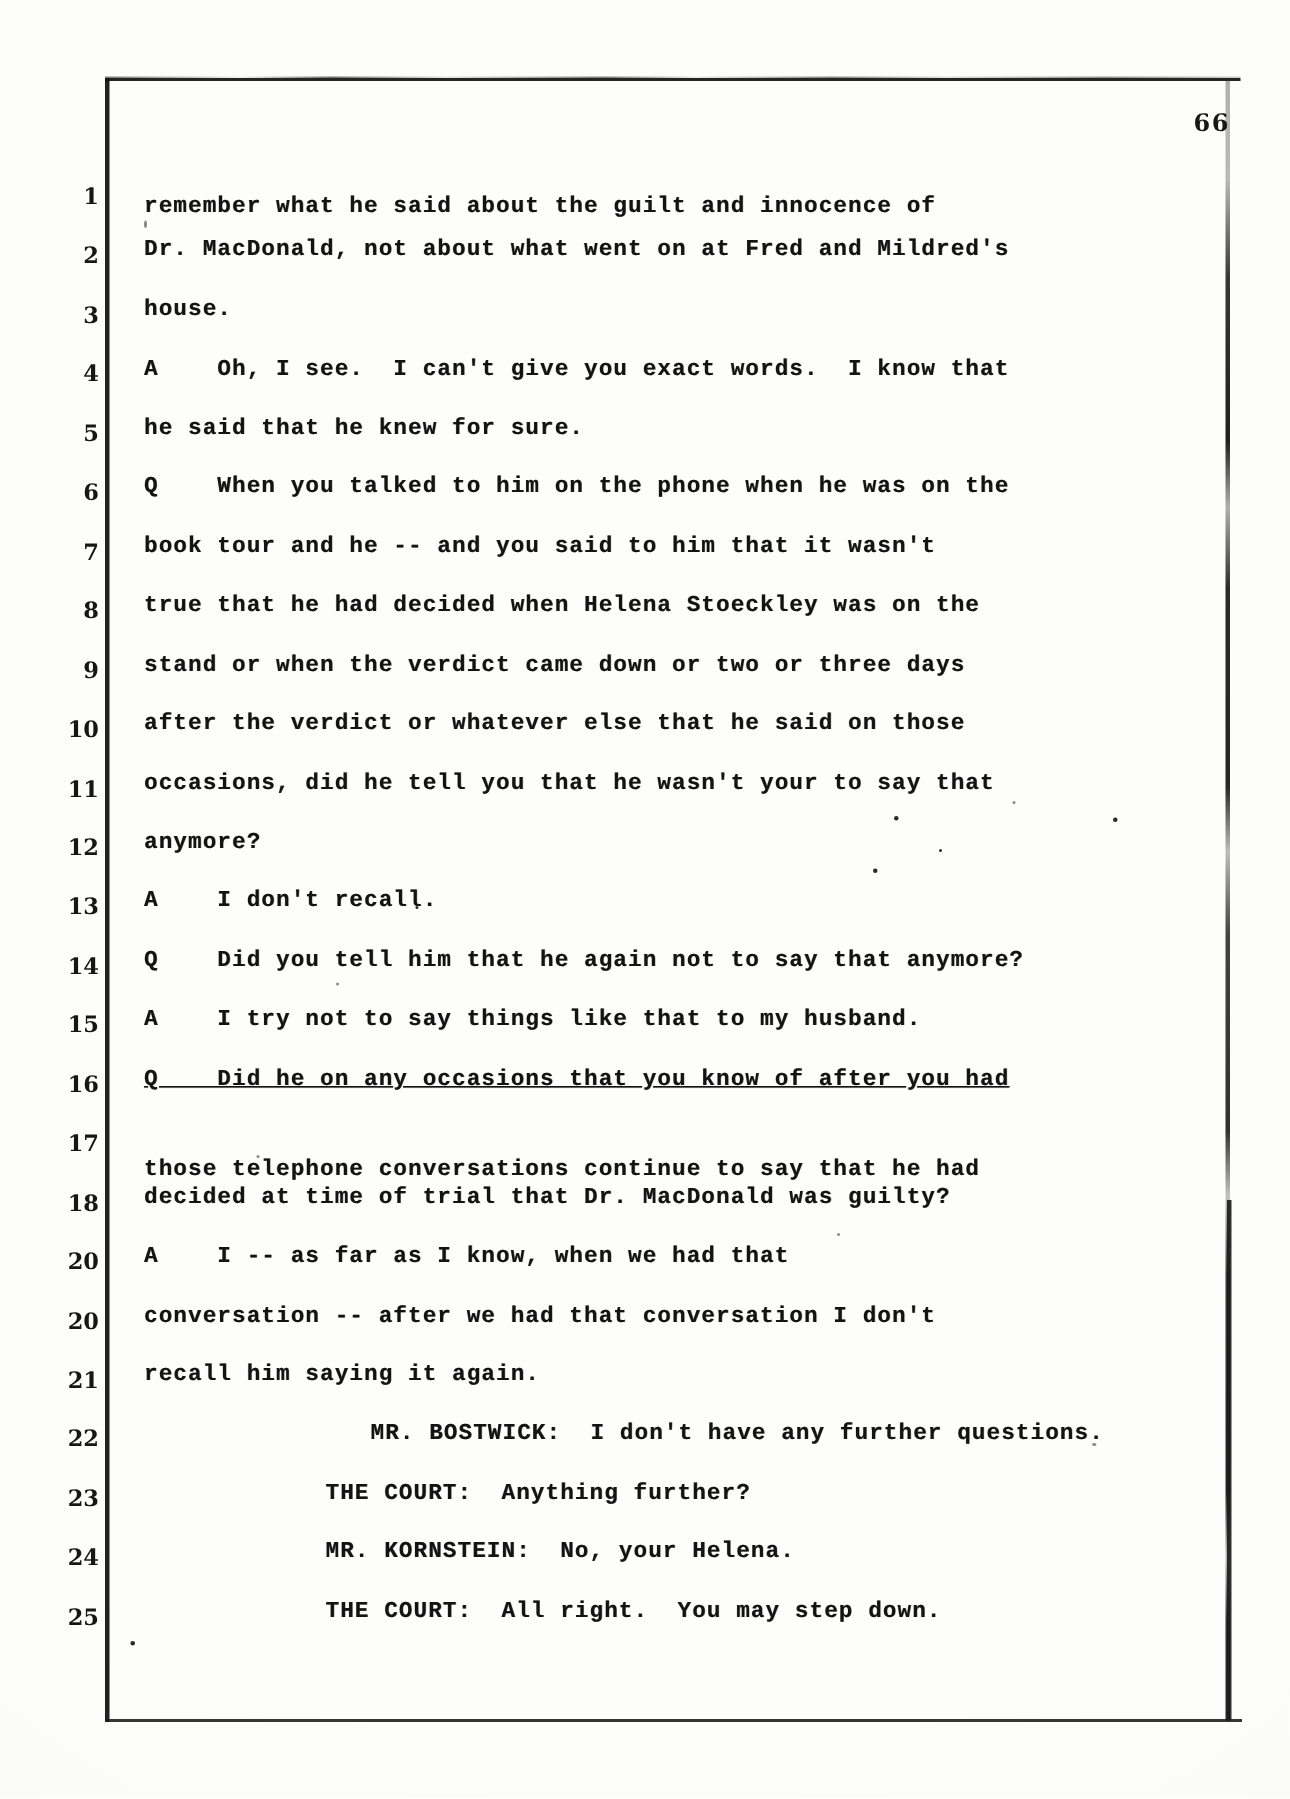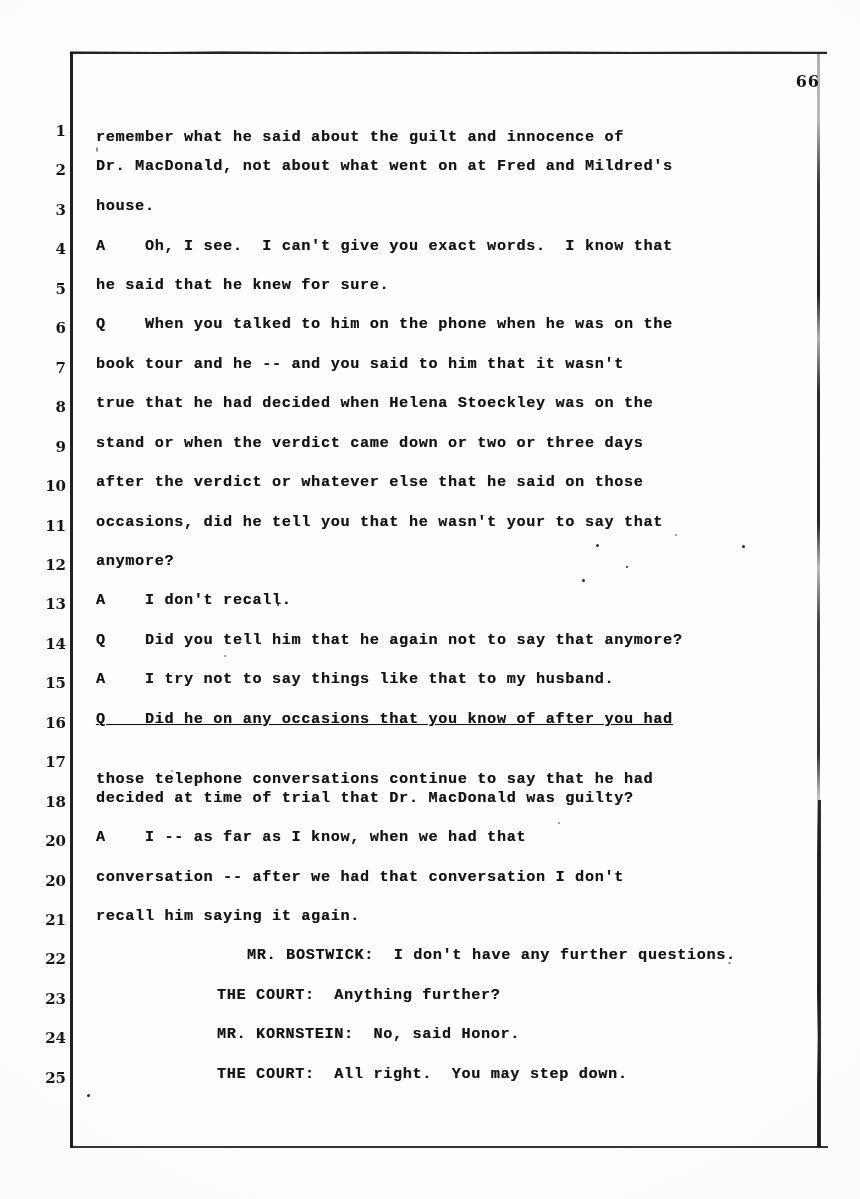--- a/index.html
+++ b/index.html
@@ -233,21 +233,21 @@
       <div class="xline" style="top: 522.85px;">Q    Did you tell him that he again not to say that anymore?</div>
       <div class="xline" style="top: 562.3px;">A    I try not to say things like that to my husband.</div>
       <div class="xline" style="top: 601.75px; text-decoration: underline;">Q    Did he on any occasions that you know of after you had</div>
       <div class="xline" style="top: 641.2px; margin-top: 21px;">those telephone conversations continue to say that he had</div>
       <div class="xline" style="top: 680.65px;">decided at time of trial that Dr. MacDonald was guilty?</div>
       <div class="xline" style="top: 720.1px;">A    I -- as far as I know, when we had that</div>
       <div class="xline" style="top: 759.55px;">conversation -- after we had that conversation I don't</div>
       <div class="xline" style="top: 799px;">recall him saying it again.</div>
       <div class="xline indent-speaker" style="top: 838.45px; margin-left: 30px;">MR. BOSTWICK:  I don't have any further questions.</div>
       <div class="xline indent-speaker" style="top: 877.9px;">THE COURT:  Anything further?</div>
-      <div class="xline indent-speaker" style="top: 917.35px;">MR. KORNSTEIN:  No, said Honor.</div>
+      <div class="xline indent-speaker" style="top: 917.35px;">MR. KORNSTEIN:  No, your Helena.</div>
       <div class="xline indent-speaker" style="top: 956.8px;">THE COURT:  All right.  You may step down.</div>
     </div>
 
   <div class="speck" style="left:596px; top:544px; width:3px; height:3px;"></div>
   <div class="speck" style="left:742px; top:545px; width:3px; height:3px;"></div>
   <div class="speck" style="left:582px; top:579px; width:3px; height:3px;"></div>
   <div class="speck faint" style="left:675px; top:534px; width:2px; height:2px;"></div>
   <div class="speck" style="left:626px; top:566px; width:2px; height:2px;"></div>
   <div class="speck" style="left:277px; top:604px; width:2px; height:2px;"></div>
   <div class="speck faint" style="left:224px; top:655px; width:2px; height:2px;"></div>

